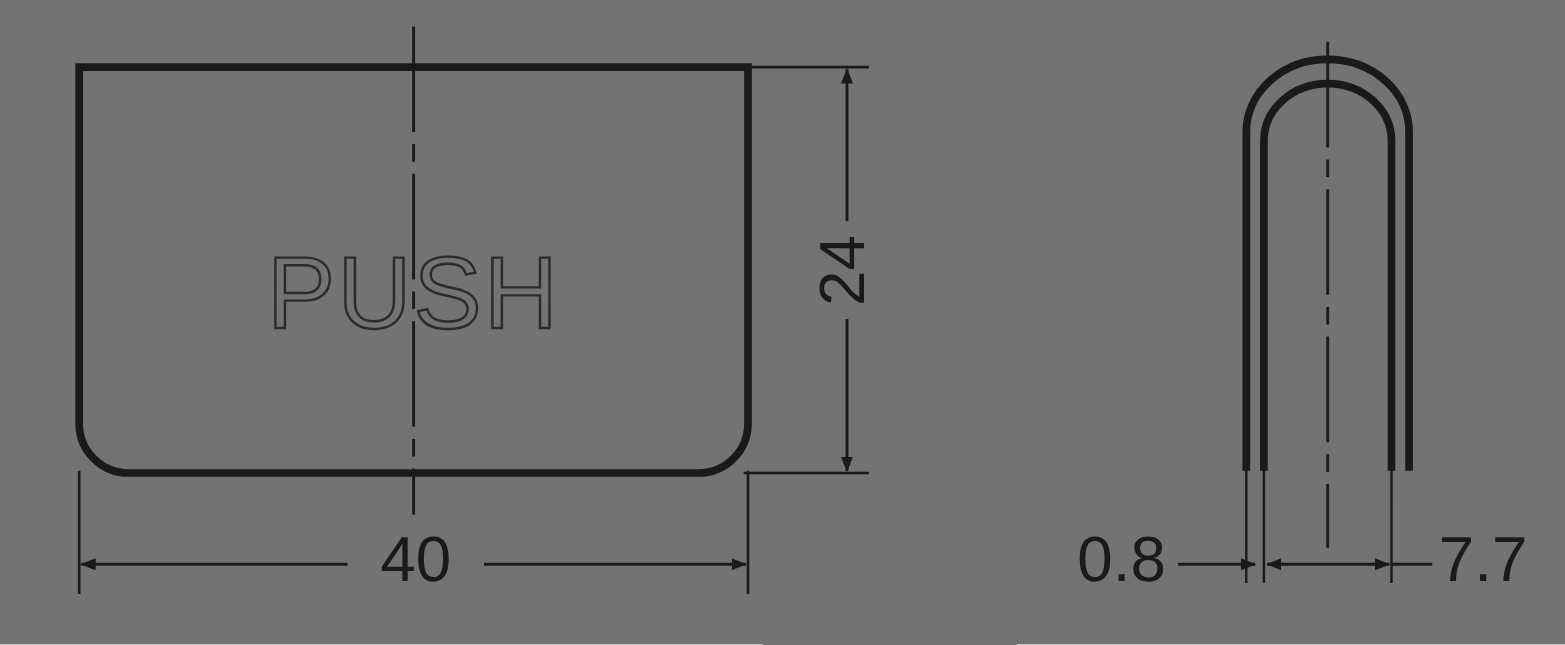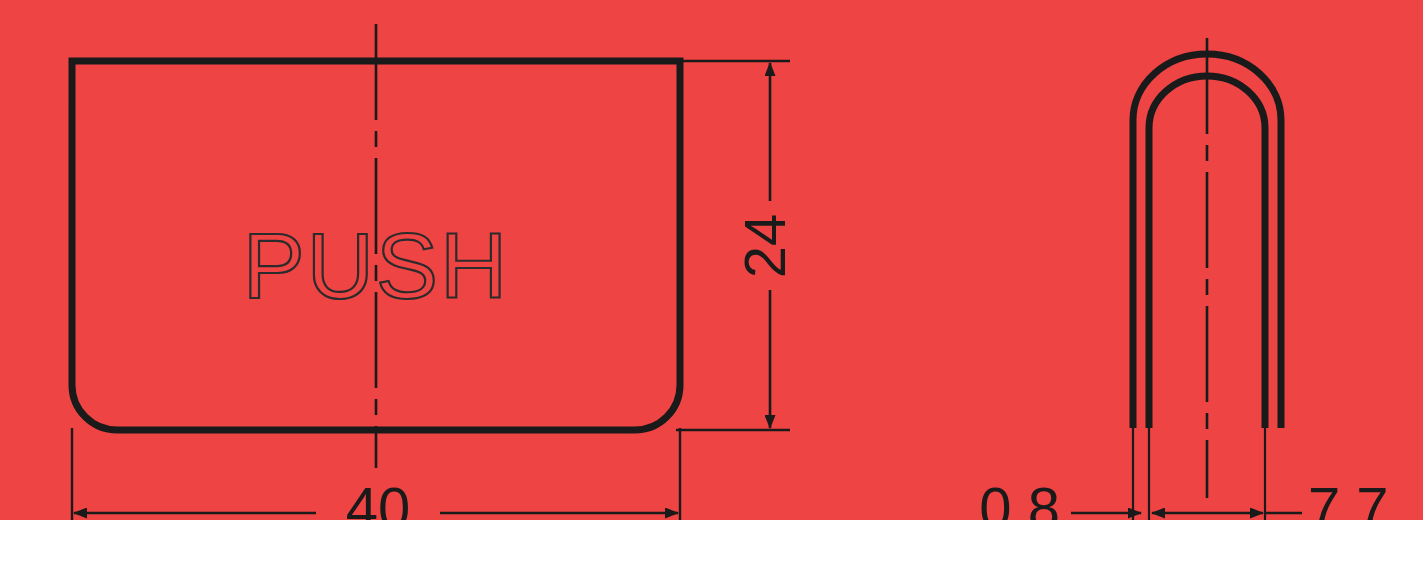--- a/index.html
+++ b/index.html
@@ -7,22 +7,22 @@
     margin: 0;
     padding: 0;
     background: #ffffff;
   }
   body {
     font-family: "Liberation Sans", sans-serif;
   }
   #drawing-root {
     position: relative;
     width: 1423px;
-    height: 520px;
-    background: #ef4444;
+    height: 586px;
+    background: #737373;
     overflow: hidden;
   }
   #drawing-svg {
     display: block;
     width: 1423px;
     height: 586px;
   }
   .dim-text {
     font-family: "Liberation Sans", sans-serif;
     font-size: 58px;

